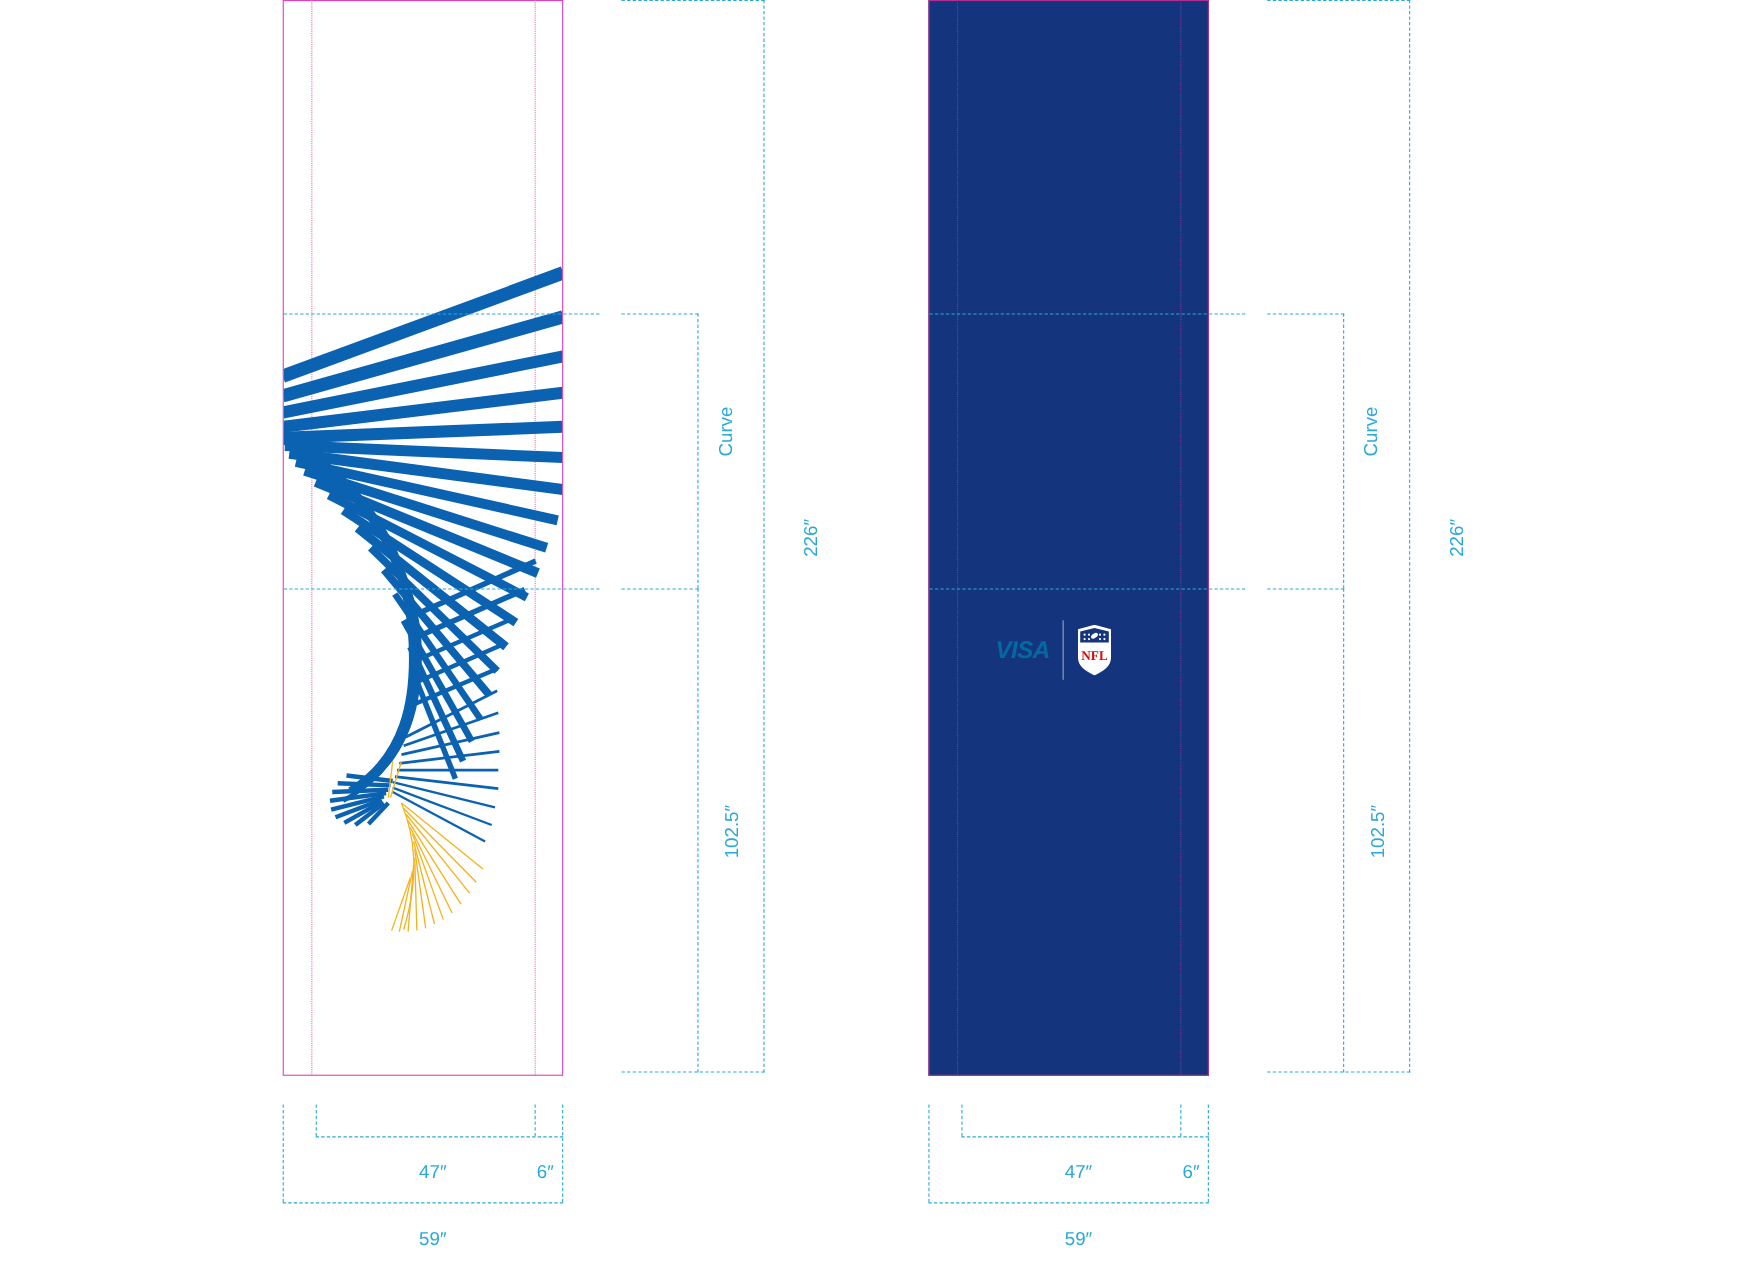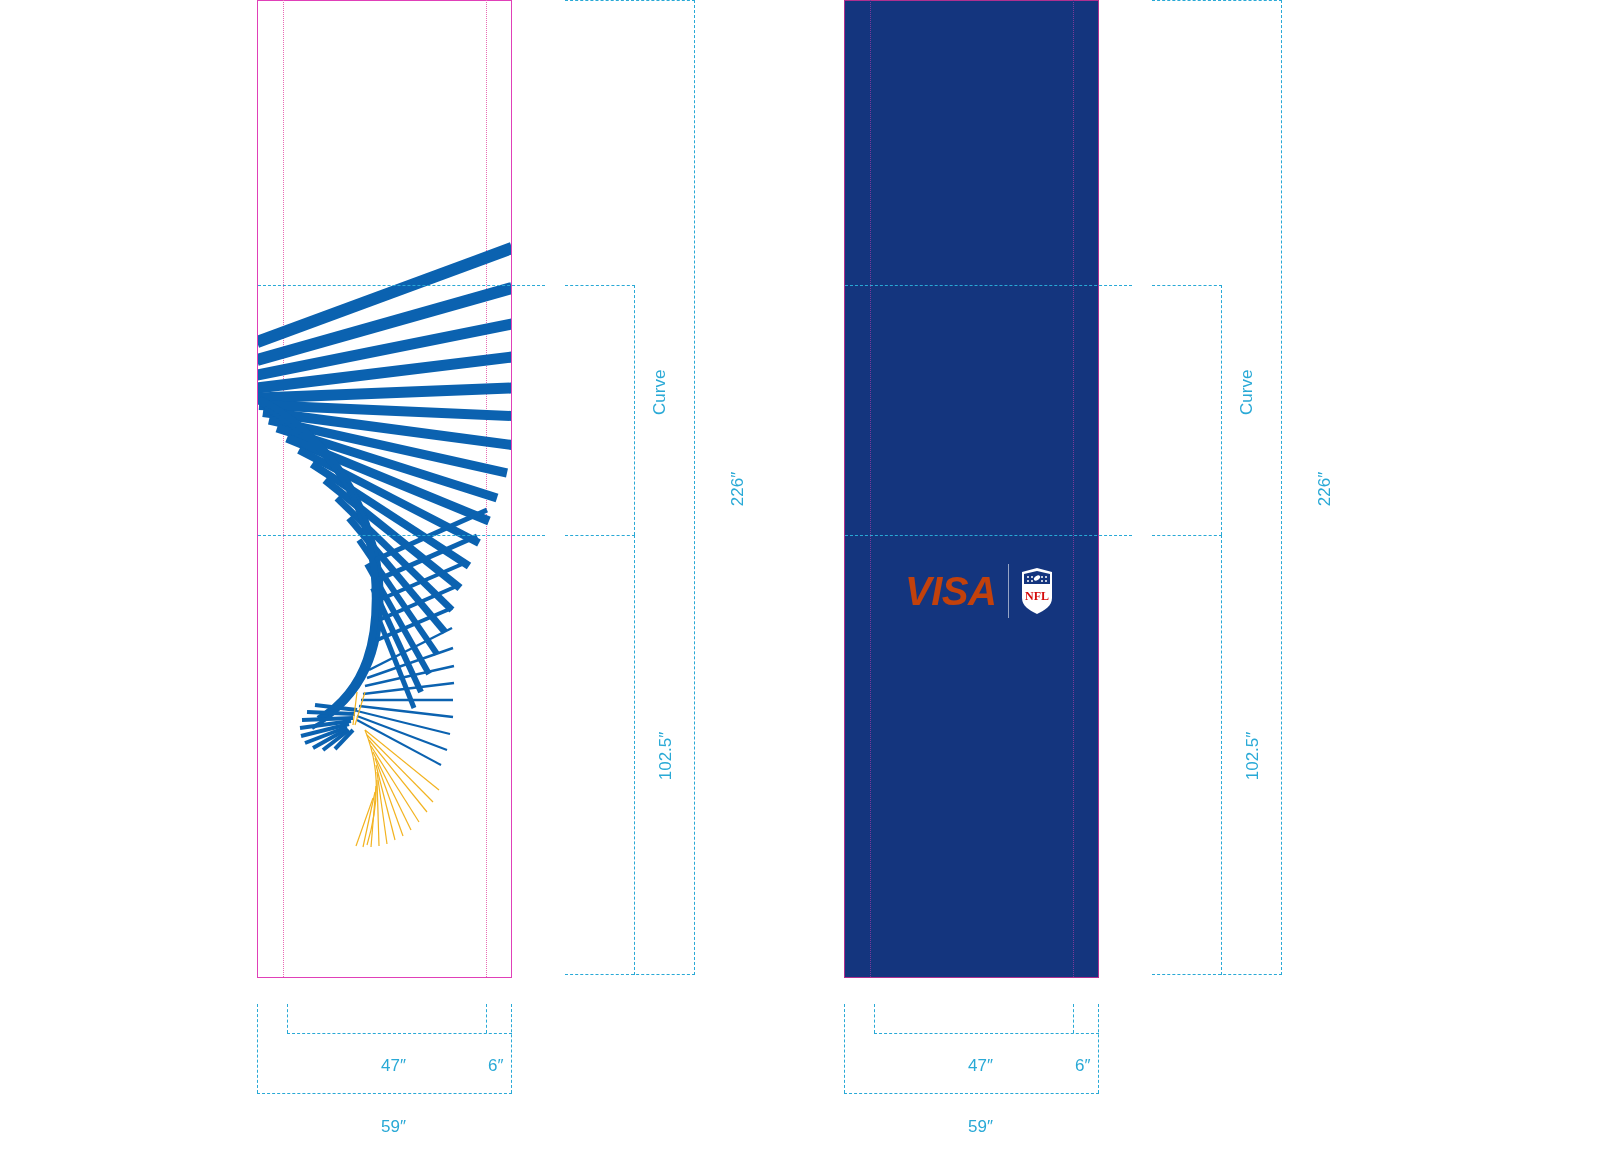--- a/index.html
+++ b/index.html
@@ -16,21 +16,21 @@
     .hdash { position: absolute; height: 0; border-top: 1.5px dashed #29a9d6; }
     .vdash { position: absolute; width: 0; border-left: 1.5px dashed #29a9d6; }
     .dim-label {
       position: absolute; color: #29a9d6; font-size: 17px; white-space: nowrap;
       font-family: "Liberation Sans", sans-serif;
     }
     .rot { transform: rotate(-90deg); transform-origin: center center; }
     svg { display: block; }
     .logo-wrap { position: absolute; display: flex; align-items: center; }
     .visa-text {
-      color: #c2410c; font-weight: bold; font-style: italic; font-size: 40px;
+      color: #0369a1; font-weight: bold; font-style: italic; font-size: 22px;
       letter-spacing: -0.5px; font-family: "Liberation Sans", sans-serif;
     }
     .logo-divider { width: 1px; height: 54px; background: rgba(255,255,255,0.55); margin: 0 10px 0 12px; }
   </style>
 </head>
 <body>
 
 <div class="panel" style="left:257px; top:0; width:255px; height:978px; background:#ffffff;"></div>
 <div class="vguide" style="left:283px; height:977px;"></div>
 <div class="vguide" style="left:486px; height:977px;"></div>

